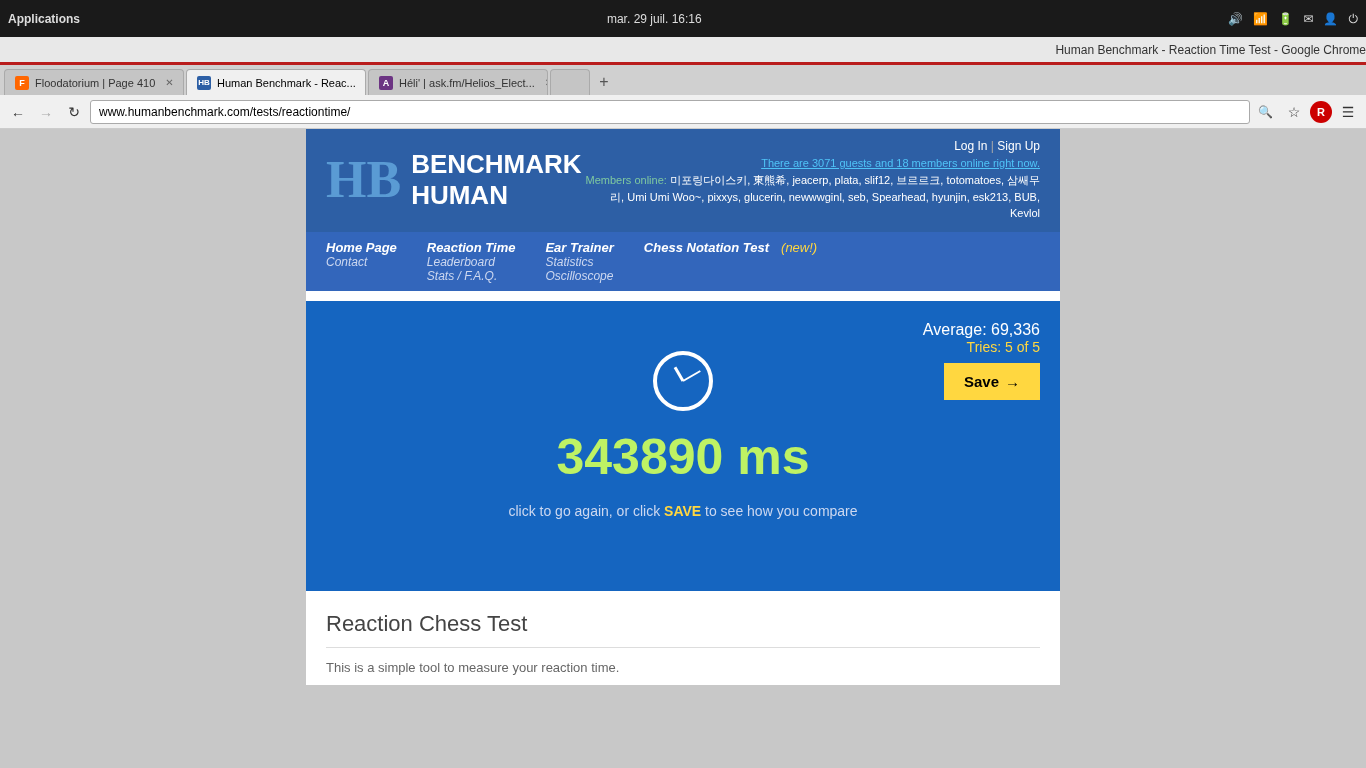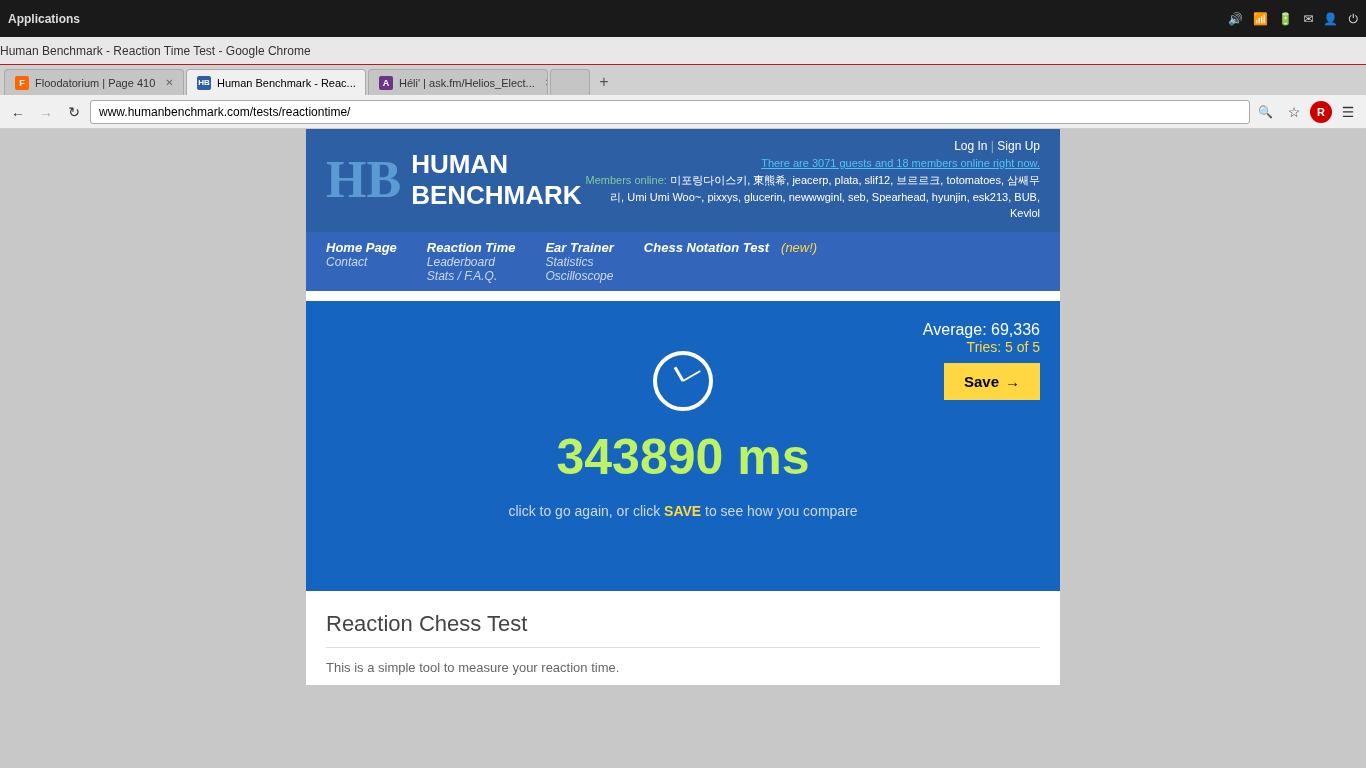--- a/index.html
+++ b/index.html
@@ -22,24 +22,24 @@
 
     
     .browser-window {
       background: #e0e0e0;
     }
     .title-bar {
       background: #e8e8e8;
       height: 28px;
       display: flex;
       align-items: center;
-      justify-content: flex-start;
+      justify-content: flex-end;
       font-size: 12px;
       color: #333;
-      border-bottom: 1px solid #b91c1c;
+      border-bottom: 3px solid #b91c1c;
     }
     .tab-bar {
       background: #d0d0d0;
       height: 30px;
       display: flex;
       align-items: flex-end;
       padding: 0 4px;
       gap: 2px;
     }
     .tab {
@@ -339,20 +339,21 @@
     .section-body {
       font-size: 13px;
       color: #666;
     }
   </style>
 </head>
 <body>
 
 <div class="os-bar">
   <span class="os-bar-left">Applications</span>
+  <span class="os-bar-center">mar. 29 juil. 16:16</span>
   <div class="os-bar-right">
     <span>🔊</span>
     <span>📶</span>
     <span>🔋</span>
     <span>✉</span>
     <span>👤</span>
     <span>⏻</span>
   </div>
 </div>
 
@@ -396,22 +397,22 @@
     </div>
   </div>
 
   <div class="page-content">
     <div class="site-container">
 
       <div class="site-header">
         <div class="logo-area">
           <div class="logo-hb">HB</div>
           <div class="logo-text">
+            <div>BENCHMARK</div>
             <div>HUMAN</div>
-            <div>BENCHMARK</div>
           </div>
         </div>
         <div class="header-right">
           <div class="header-auth">
             <a>Log In</a>
             <span> | </span>
             <a>Sign Up</a>
           </div>
           <div class="header-guests">There are 3071 guests and 18 members online right now.</div>
           <div>

